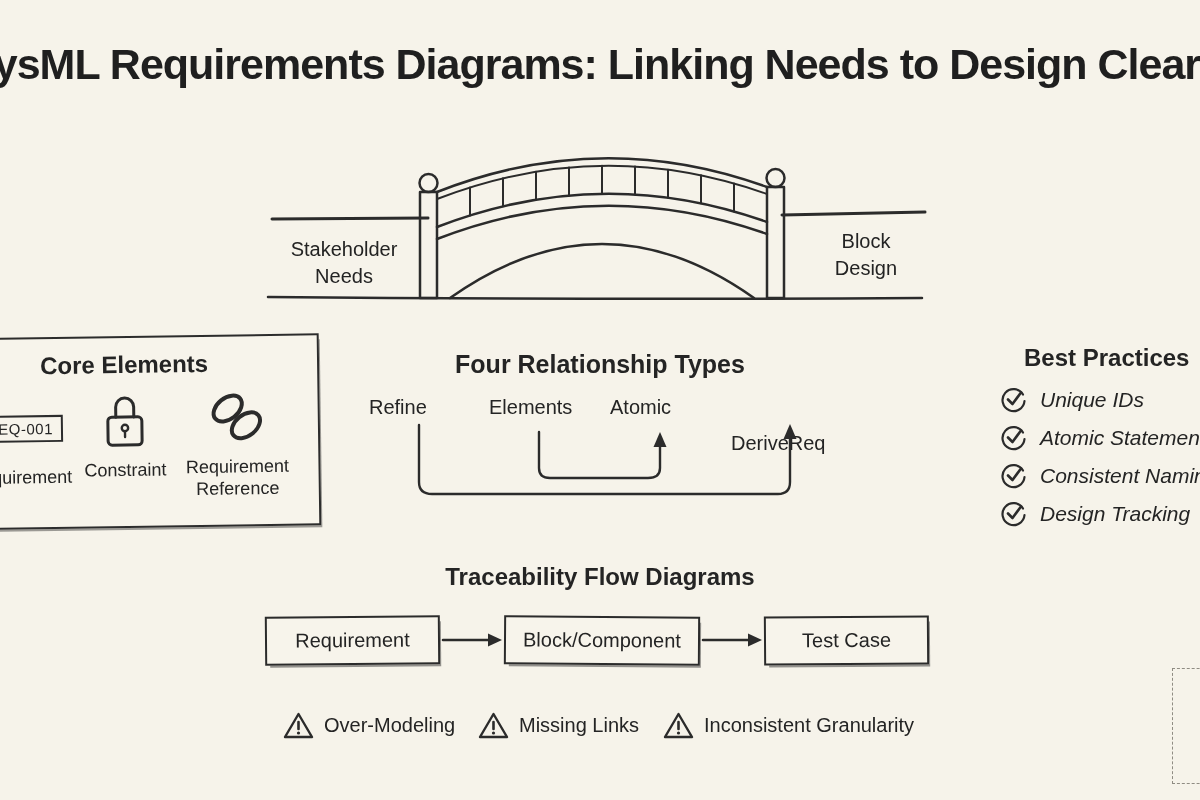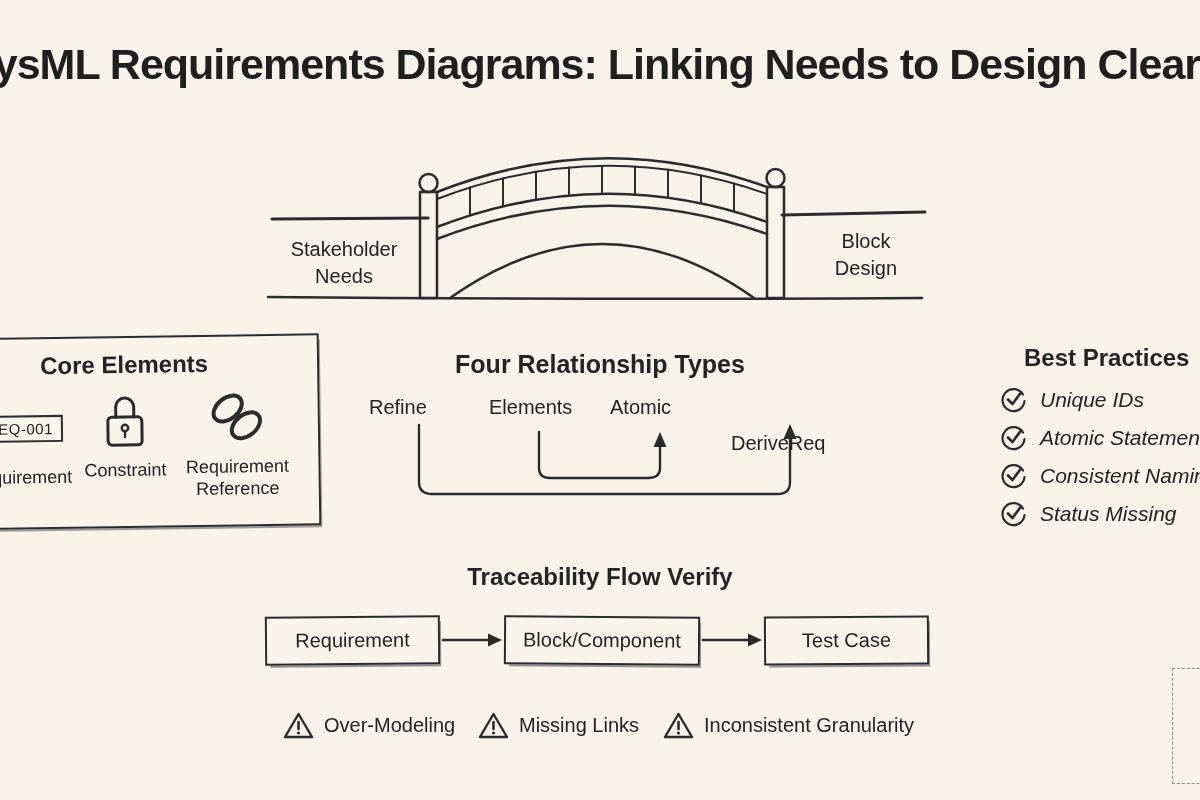--- a/index.html
+++ b/index.html
@@ -193,25 +193,25 @@
         <path class="ink" stroke-width="2.2" d="M23,8.5 A11,11 0 1 0 24.5,15"></path>
         <path class="ink" stroke-width="2.6" d="M8,13.5 L12.5,18 L21,6.5"></path>
       </svg>
       <span>Consistent Naming</span>
     </div>
     <div class="bp-row">
       <svg width="27" height="27" viewBox="0 0 27 27">
         <path class="ink" stroke-width="2.2" d="M23,8.5 A11,11 0 1 0 24.5,15"></path>
         <path class="ink" stroke-width="2.6" d="M8,13.5 L12.5,18 L21,6.5"></path>
       </svg>
-      <span>Status Missing</span>
-    </div>
-  </div>
-
-  <div class="trace-title">Traceability Flow Verify</div>
+      <span>Design Tracking</span>
+    </div>
+  </div>
+
+  <div class="trace-title">Traceability Flow Diagrams</div>
   <div class="flow">
     <div class="flow-box b0">Requirement</div>
     <svg class="flow-arrow" width="62" height="16" viewBox="0 0 62 16">
       <path class="ink" stroke-width="2.6" d="M2,8 L48,8"></path>
       <polygon fill="#2b2b2b" points="47,1.5 61,8 47,14.5"></polygon>
     </svg>
     <div class="flow-box b1">Block/Component</div>
     <svg class="flow-arrow" width="62" height="16" viewBox="0 0 62 16">
       <path class="ink" stroke-width="2.6" d="M2,8 L48,8"></path>
       <polygon fill="#2b2b2b" points="47,1.5 61,8 47,14.5"></polygon>

